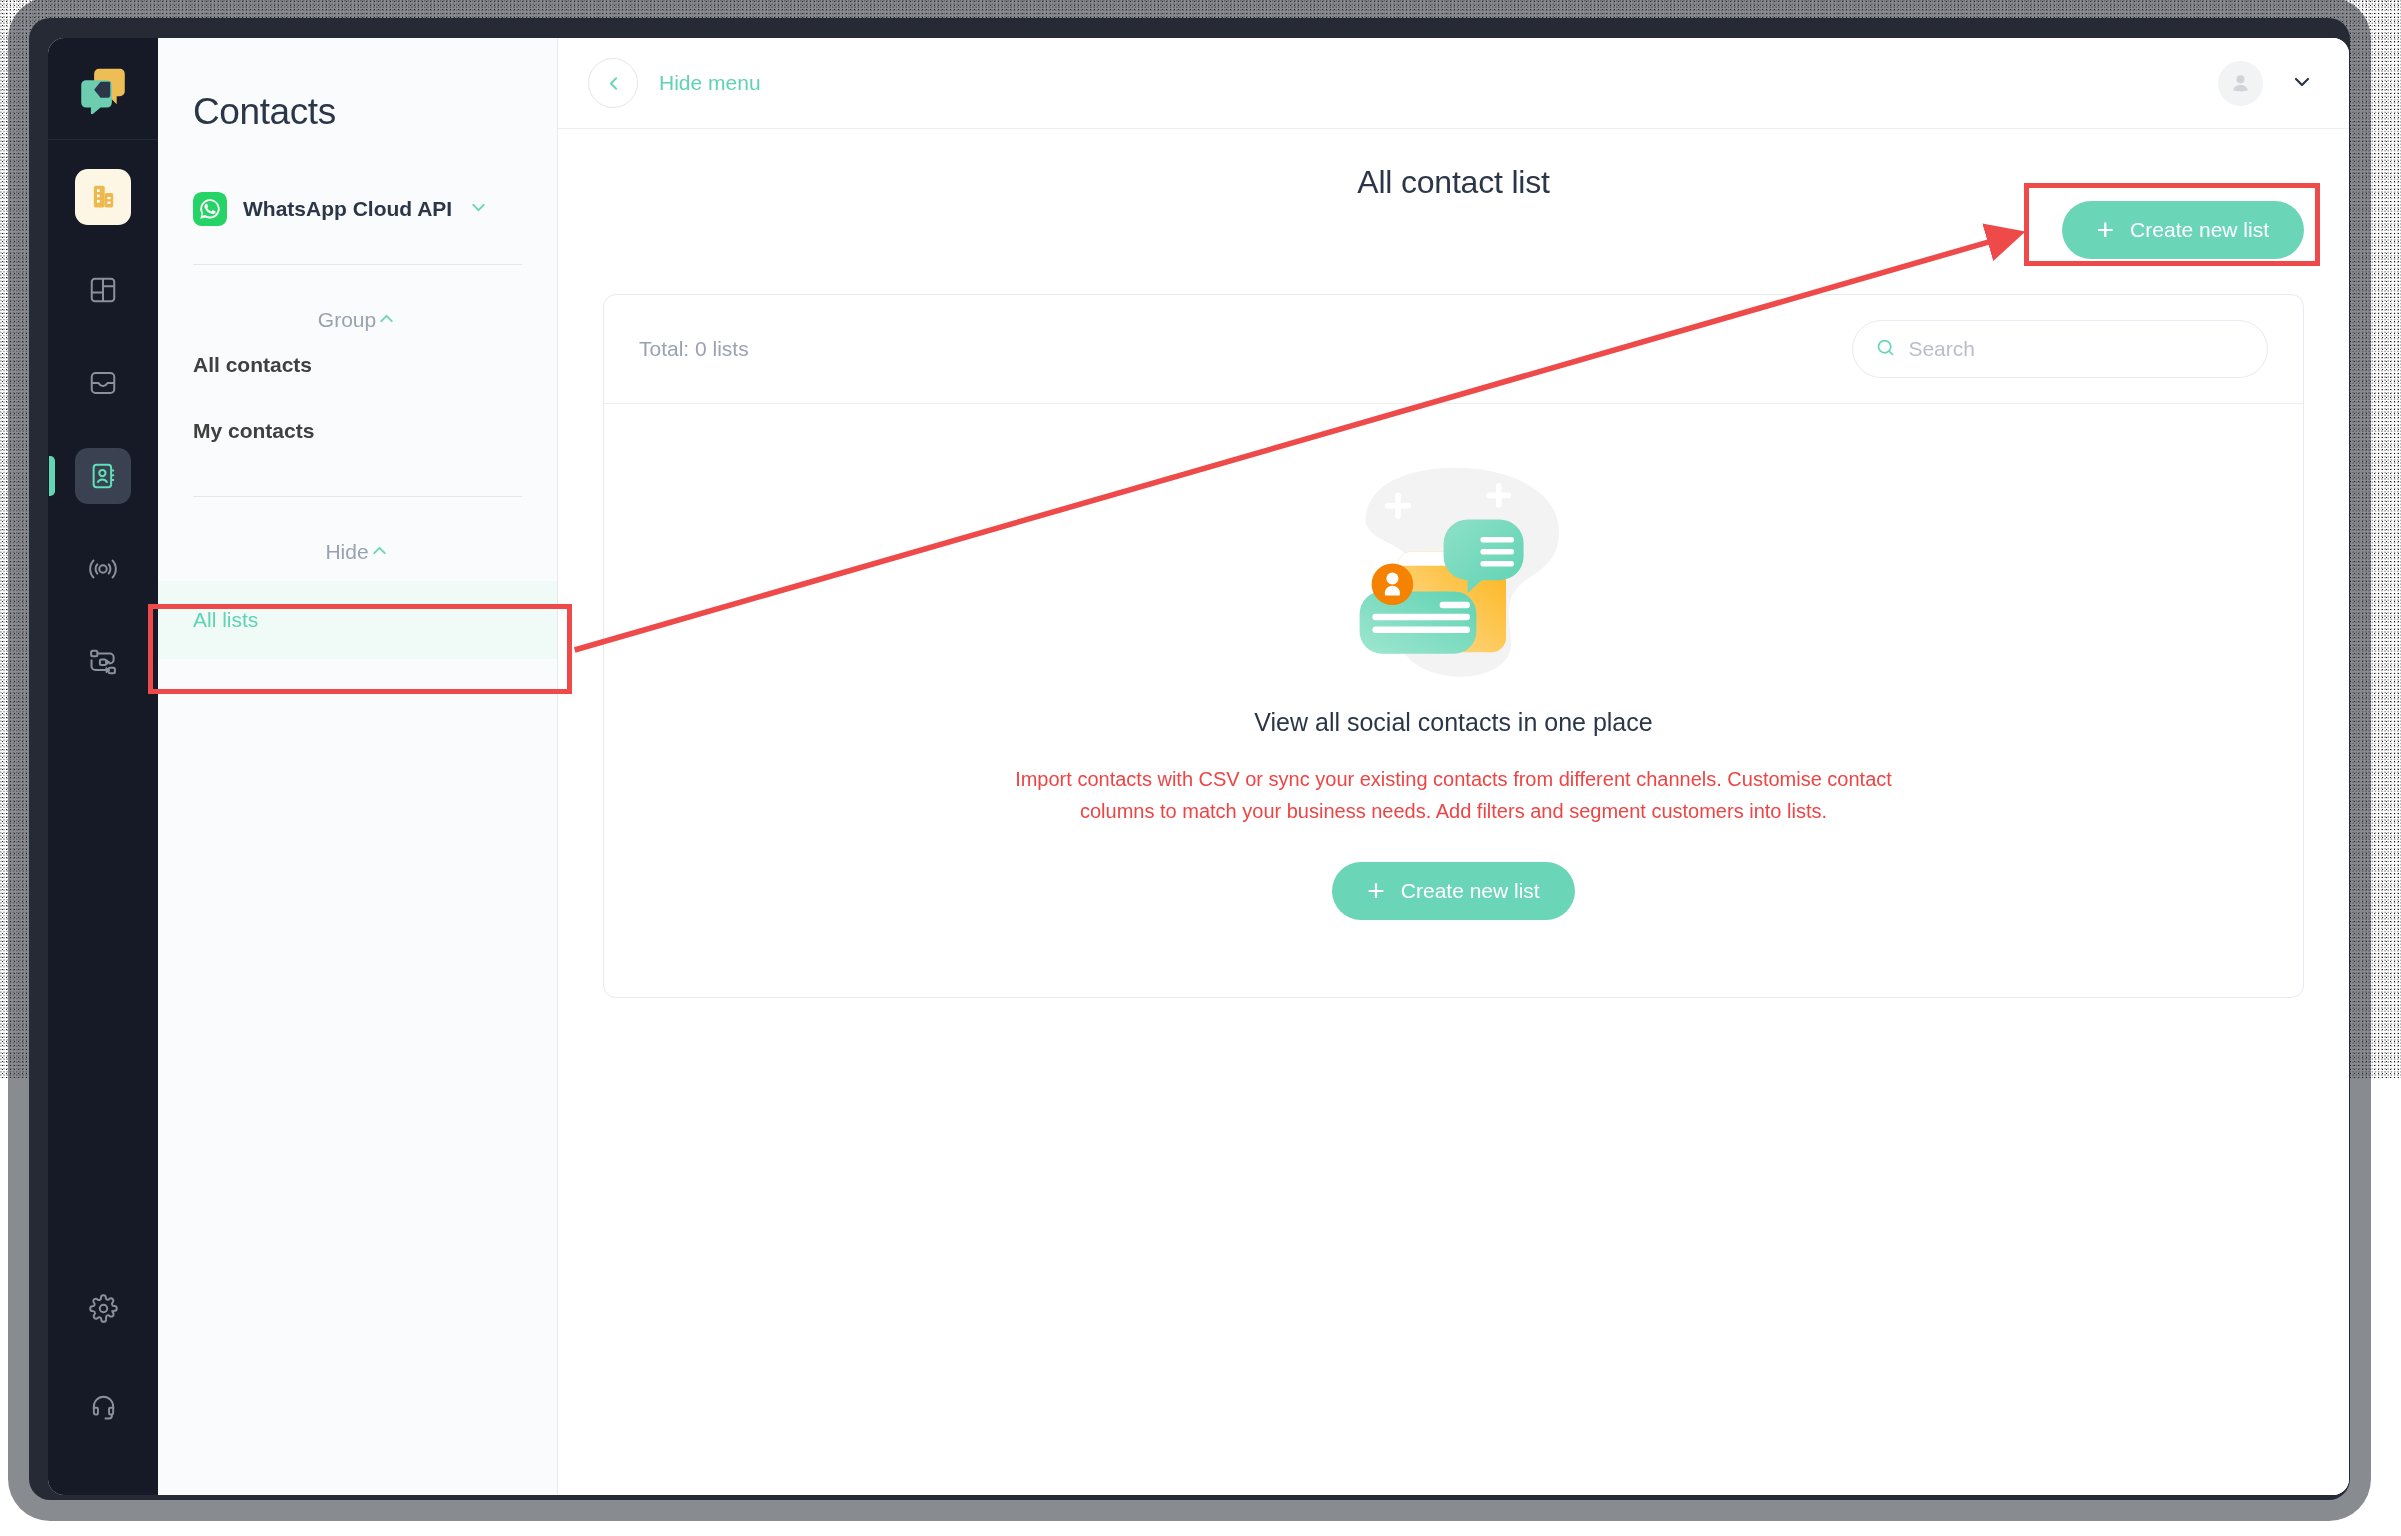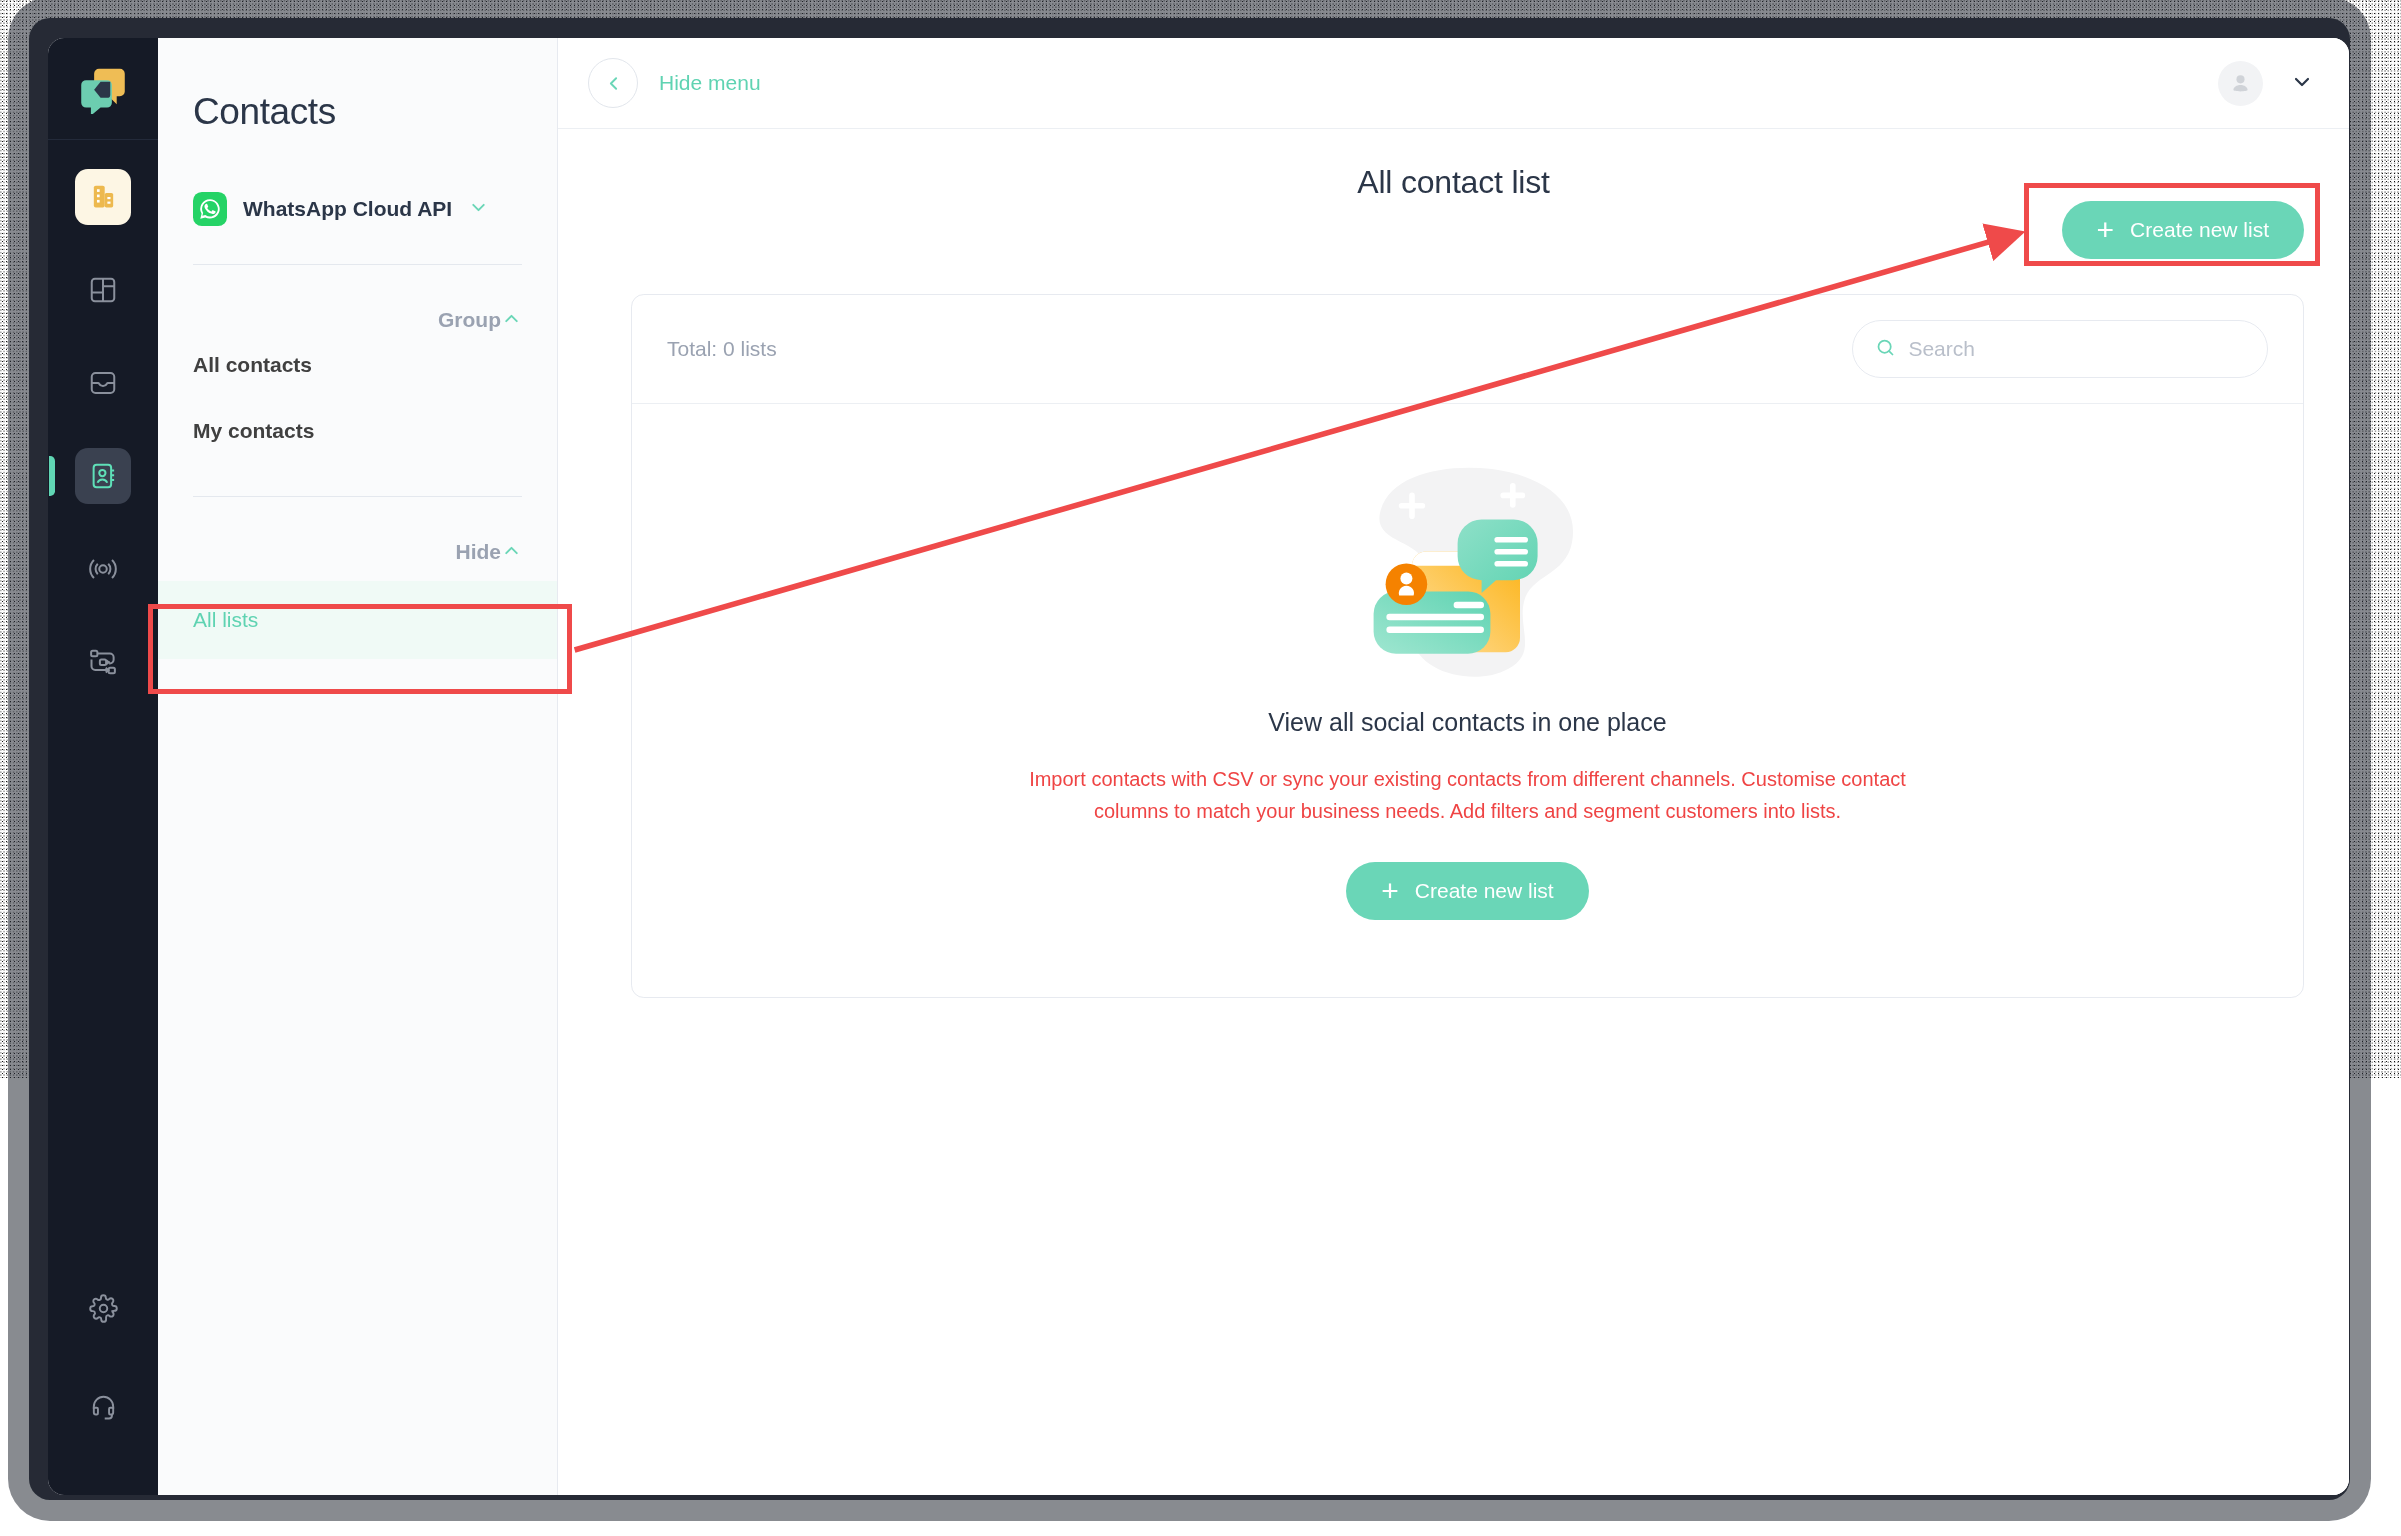--- a/index.html
+++ b/index.html
@@ -127,24 +127,23 @@
     background: #25d366;
     display: flex; align-items: center; justify-content: center;
     flex: 0 0 34px;
   }
   .channel-name { font-size: 21px; color: #2b3648; }
   .sidebar-rule {
     height: 0.8px; background: #e4e8ee;
     margin-top: 38px;
   }
   .section-head {
-    display: flex; align-items: center; justify-content: flex-end;
+    display: flex; align-items: center; justify-content: center;
     margin-top: 43px;
     cursor: pointer;
-    font-weight: bold;
   }
   .section-head .lbl { font-size: 21px; color: #9aa2b1; }
   .nav-item {
     font-size: 21px;
     color: #404040;
     padding: 21px 0 21px 0;
     cursor: pointer;
     font-weight: bold;
   }
   .nav-item:first-of-type { padding-top: 25.6px; }
@@ -233,21 +232,20 @@
     display: inline-block;
     font-size: 30px;
     line-height: 1;
     font-weight: 300;
   }
 
   .panel {
     border: 0.8px solid #e7eaf0;
     border-radius: 12.8px;
     overflow: hidden;
-    margin-left: 28px;
   }
   .panel-head {
     height: 109px;
     display: flex; align-items: center;
     padding: 0 35px;
     border-bottom: 0.8px solid #eceff3;
   }
   .total-text { font-size: 21px; color: #9aa2b1; }
   .search-box {
     margin-left: auto;

